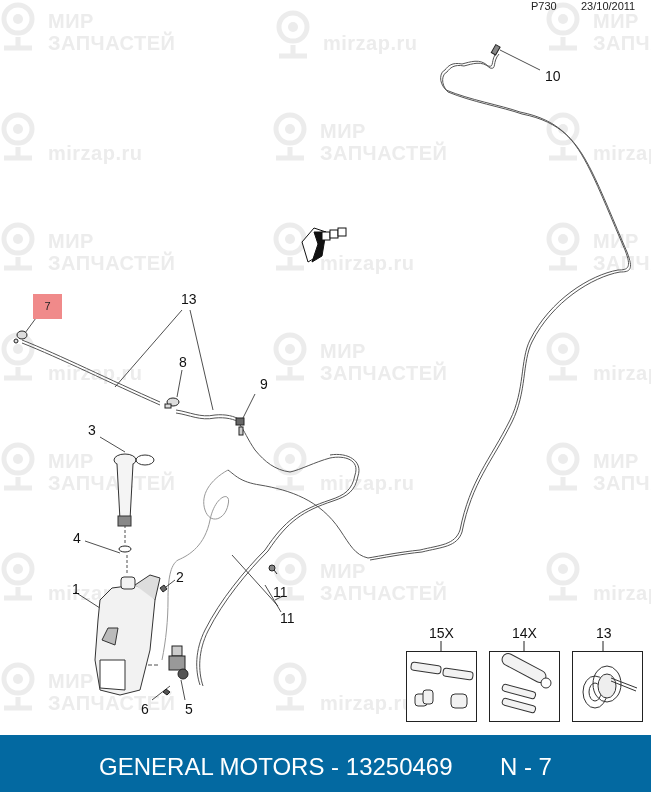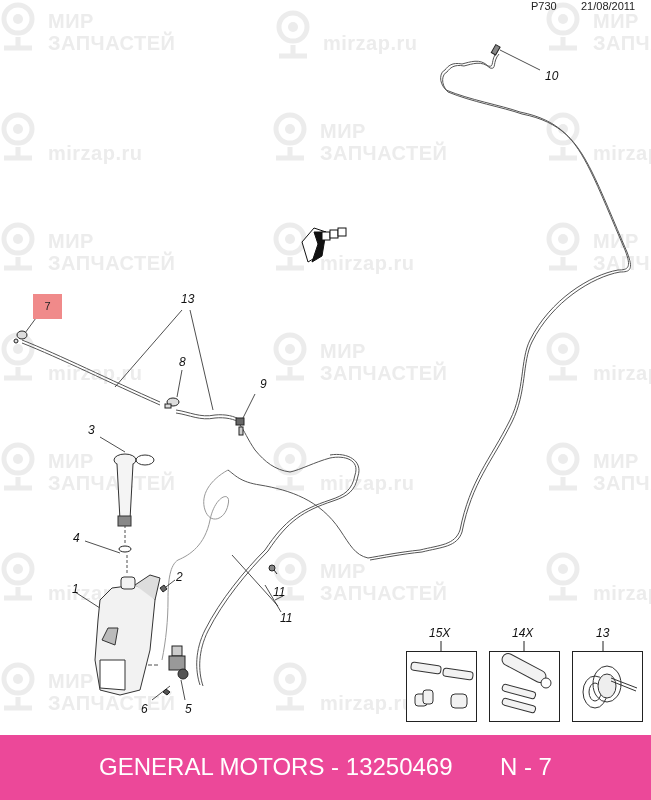--- a/index.html
+++ b/index.html
@@ -3,25 +3,25 @@
 <meta charset="utf-8">
 <style>
   html, body { margin:0; padding:0; background:#ffffff; }
   body { width:651px; height:800px; position:relative; overflow:hidden; font-family:"Liberation Sans", sans-serif; }
   .canvas { position:absolute; left:0; top:0; width:651px; height:735px; background:#ffffff; }
   .wm { position:absolute; color:#ececec; font-family:"Liberation Sans", sans-serif; font-weight:bold; pointer-events:none; }
   .wm .pin { position:absolute; left:0; top:0; width:36px; height:50px; }
   .wm .t1 { position:absolute; left:48px; font-size:20px; line-height:22px; white-space:nowrap; letter-spacing:0.5px; }
   .wm .t2 { position:absolute; left:48px; font-size:20px; line-height:22px; white-space:nowrap; letter-spacing:0.5px; }
   .header-text { position:absolute; top:0; font-size:11px; color:#222; }
-  .callout { position:absolute; font-size:12px; color:#111; line-height:12px;font-style:italic; }
+  .callout { position:absolute; font-size:14px; color:#111; line-height:12px; }
   .highlight { position:absolute; left:33px; top:294px; width:29px; height:25px; background:#f08a8a; }
   .highlight span { display:block; text-align:center; font-size:11px; line-height:25px; color:#222; }
   .kit { position:absolute; top:651px; width:69px; height:69px; border:1.5px solid #222; background:#fff; }
-  .footer { position:absolute; left:0; top:735px; width:651px; height:65px; background:#ec4899; }
+  .footer { position:absolute; left:0; top:735px; width:651px; height:57px; background:#0369a1; }
   .footer-text { position:absolute; left:0; right:0; top:18px; text-align:center; color:#ffffff; font-size:24px; letter-spacing:0; }
   .footer-text span { display:inline-block; }
   svg.draw { position:absolute; left:0; top:0; }
 </style>
 </head>
 <body>
 
 <div class="canvas">
 
   <div class="wm" style="left:0;top:2px;">
@@ -195,21 +195,21 @@
   <div class="wm" style="left:272px;top:662px;">
     <svg class="pin" viewBox="0 0 36 50">
         <circle cx="18" cy="17" r="14" fill="none" stroke="#ececec" stroke-width="5"></circle>
         <circle cx="18" cy="17" r="5" fill="#ececec"></circle>
         <path d="M18 35 L18 44 M4 46 L32 46" stroke="#ececec" stroke-width="5"></path>
       </svg>
     <div class="t1" style="top:30px;">mirzap.ru</div>
   </div>
 
   <div class="header-text" style="left:531px;">P730</div>
-  <div class="header-text" style="left:581px;">21/08/2011</div>
+  <div class="header-text" style="left:581px;">23/10/2011</div>
 
   <svg class="draw" width="651" height="735" viewBox="0 0 651 735">
     <g fill="none" stroke="#555" stroke-width="1">
 
       <path d="M497 52 C490 60, 495 68, 488 66 C480 58, 470 62, 462 64 C452 62, 448 66, 445 70 C440 72, 438 82, 446 90 C470 100, 500 105, 520 112 C560 120, 575 140, 590 170 C600 190, 612 220, 625 250 C632 268, 628 270, 618 270 C590 275, 550 300, 530 340 C520 360, 525 390, 510 420 C490 460, 470 480, 460 530 C455 545, 440 545, 420 550 C400 552, 380 556, 368 558 C355 555, 350 545, 340 530 C320 500, 290 490, 260 485 C240 482, 235 475, 228 470"></path>
       <path d="M499 54 C492 62, 497 70, 490 68 C482 60, 472 64, 464 66 C454 64, 450 68, 447 72 C442 74, 440 84, 448 92 C472 102, 502 107, 522 114 C562 122, 577 142, 592 172 C602 192, 614 222, 627 252 C634 270, 630 272, 620 272 C592 277, 552 302, 532 342 C522 362, 527 392, 512 422 C492 462, 472 482, 462 532 C457 547, 442 547, 422 552 C402 554, 382 558, 370 560"></path>
 
       <path d="M228 470 C210 480, 200 495, 205 510 C210 525, 225 520, 228 505 C232 490, 215 495, 210 520 C205 545, 190 555, 178 560 C170 565, 168 580, 168 600 C168 620, 166 640, 162 660" stroke="#999"></path>
 
       <path d="M200 685 C195 670, 195 650, 205 630 C220 600, 245 570, 265 550 C285 520, 300 510, 330 500 C345 495, 352 490, 355 475 C360 460, 345 455, 330 458 C315 462, 300 470, 290 472 C275 470, 265 462, 255 450 C248 440, 244 430, 240 425"></path>

